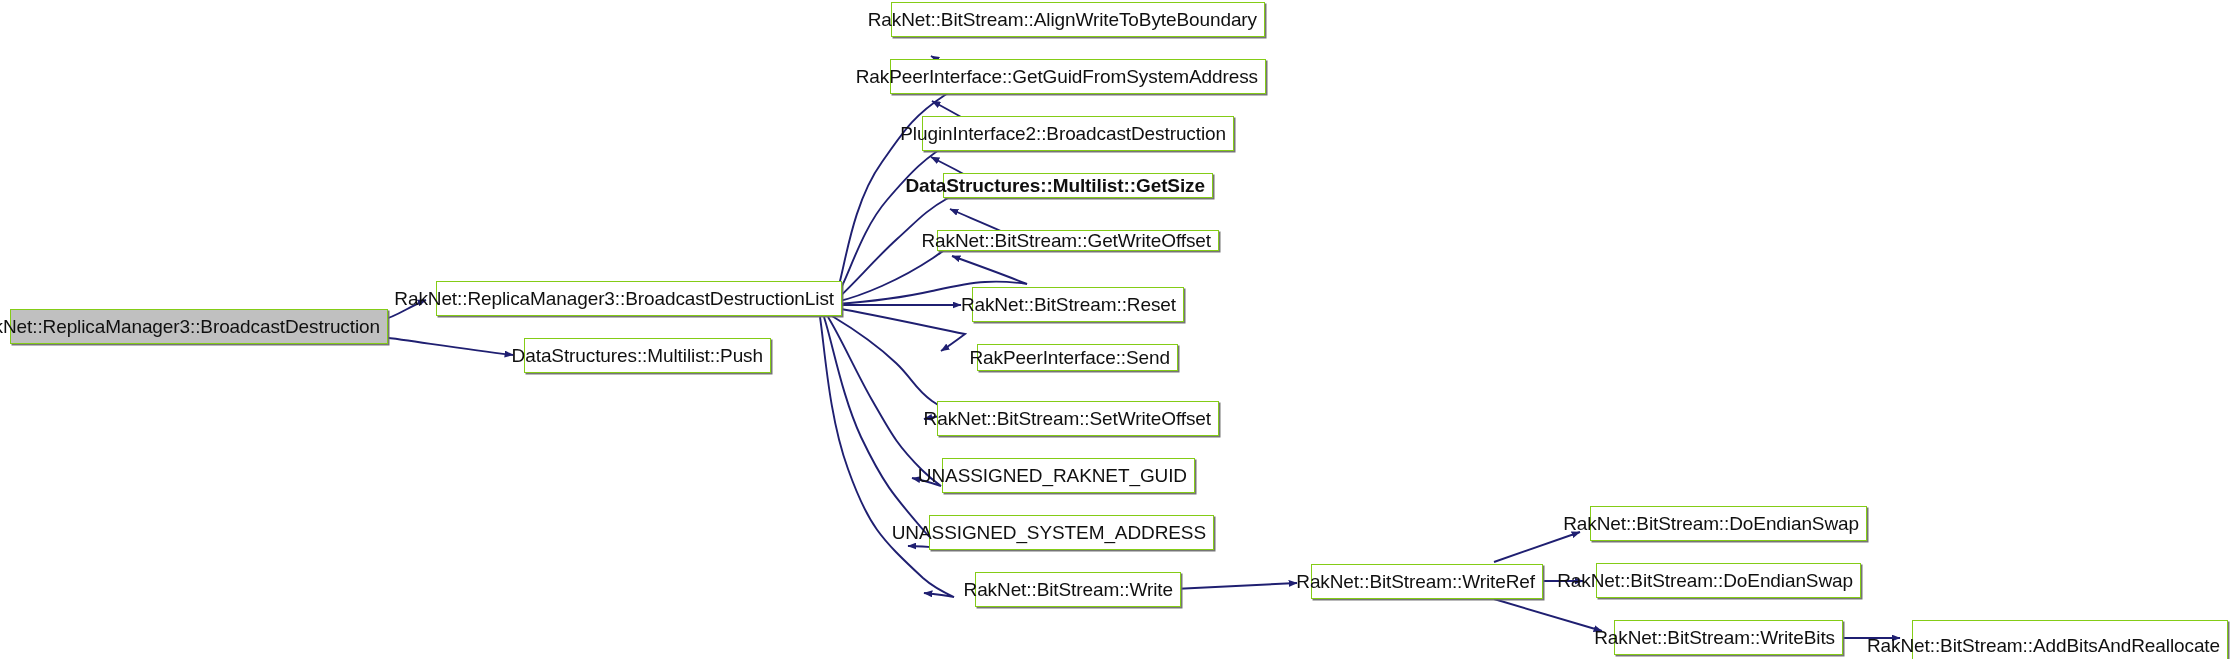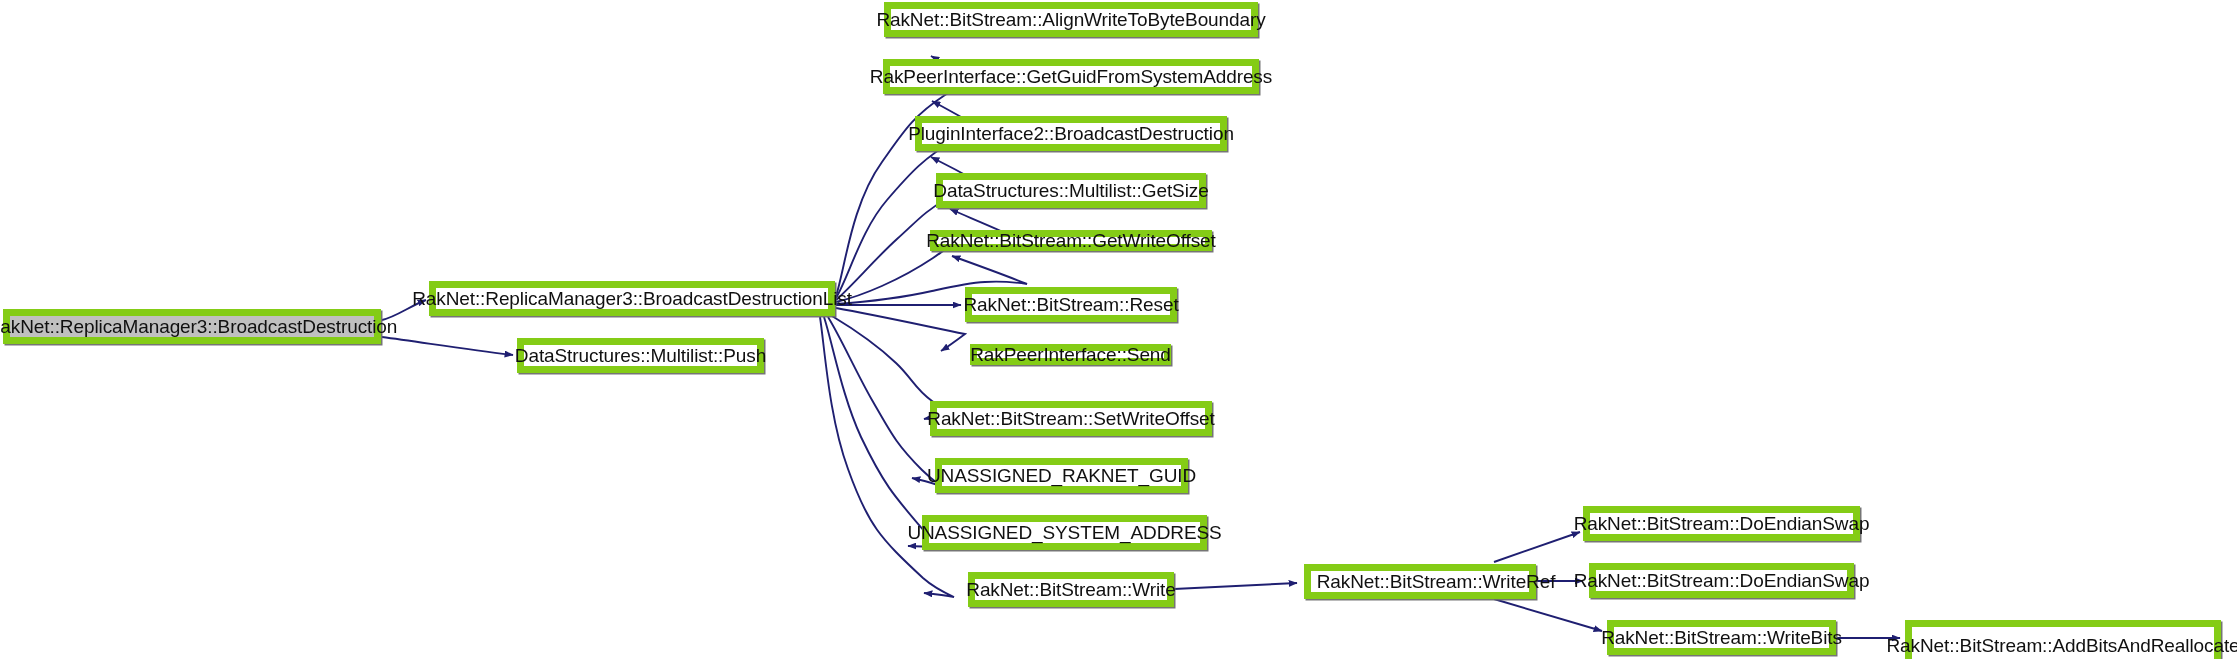--- a/index.html
+++ b/index.html
@@ -20,31 +20,32 @@
     position: absolute;
     left: 0;
     top: 0;
     width: 2237px;
     height: 659px;
     pointer-events: none;
   }
   .node {
     position: absolute;
     box-sizing: border-box;
-    border: 7px solid #84cc16;
+    border: 1px solid #84cc16;
     background: #ffffff;
     color: #101010;
     font-size: 19px;
     line-height: 1;
     display: flex;
     align-items: center;
-    justify-content: center;
+    justify-content: flex-end;
     white-space: nowrap;
     letter-spacing: -0.1px;
     box-shadow: 1.5px 1.5px 0 0 rgba(110,110,110,0.95);
+    margin-left: 7px;
   }
   .node.root {
     background: #c0c0c0;
   }
   .node-label {
     display: block;
     padding: 0 7px;
   }
 </style>
 </head>
@@ -92,30 +93,30 @@
       </div>
       <div class="node" style="left: 884px; top: 2px; width: 374px; height: 35px;">
         <span class="node-label">RakNet::BitStream::AlignWriteToByteBoundary</span>
       </div>
       <div class="node" style="left: 883px; top: 59px; width: 376px; height: 35px;">
         <span class="node-label">RakPeerInterface::GetGuidFromSystemAddress</span>
       </div>
       <div class="node" style="left: 915px; top: 116px; width: 312px; height: 35px;">
         <span class="node-label">PluginInterface2::BroadcastDestruction</span>
       </div>
-      <div class="node" style="left: 936px; top: 173px; width: 270px; height: 35px;">
+      <div class="node" style="left: 936px; top: 173px; width: 270px; height: 25px; font-weight: bold;">
         <span class="node-label">DataStructures::Multilist::GetSize</span>
       </div>
       <div class="node" style="left: 930px; top: 230px; width: 282px; height: 21px;">
         <span class="node-label">RakNet::BitStream::GetWriteOffset</span>
       </div>
       <div class="node" style="left: 965px; top: 287px; width: 212px; height: 35px;">
         <span class="node-label">RakNet::BitStream::Reset</span>
       </div>
-      <div class="node" style="left: 970px; top: 344px; width: 201px; height: 21px;">
+      <div class="node" style="left: 970px; top: 344px; width: 201px; height: 27px;">
         <span class="node-label">RakPeerInterface::Send</span>
       </div>
       <div class="node" style="left: 930px; top: 401px; width: 282px; height: 35px;">
         <span class="node-label">RakNet::BitStream::SetWriteOffset</span>
       </div>
       <div class="node" style="left: 935px; top: 458px; width: 253px; height: 35px;">
         <span class="node-label">UNASSIGNED_RAKNET_GUID</span>
       </div>
       <div class="node" style="left: 922px; top: 515px; width: 285px; height: 35px;">
         <span class="node-label">UNASSIGNED_SYSTEM_ADDRESS</span>

